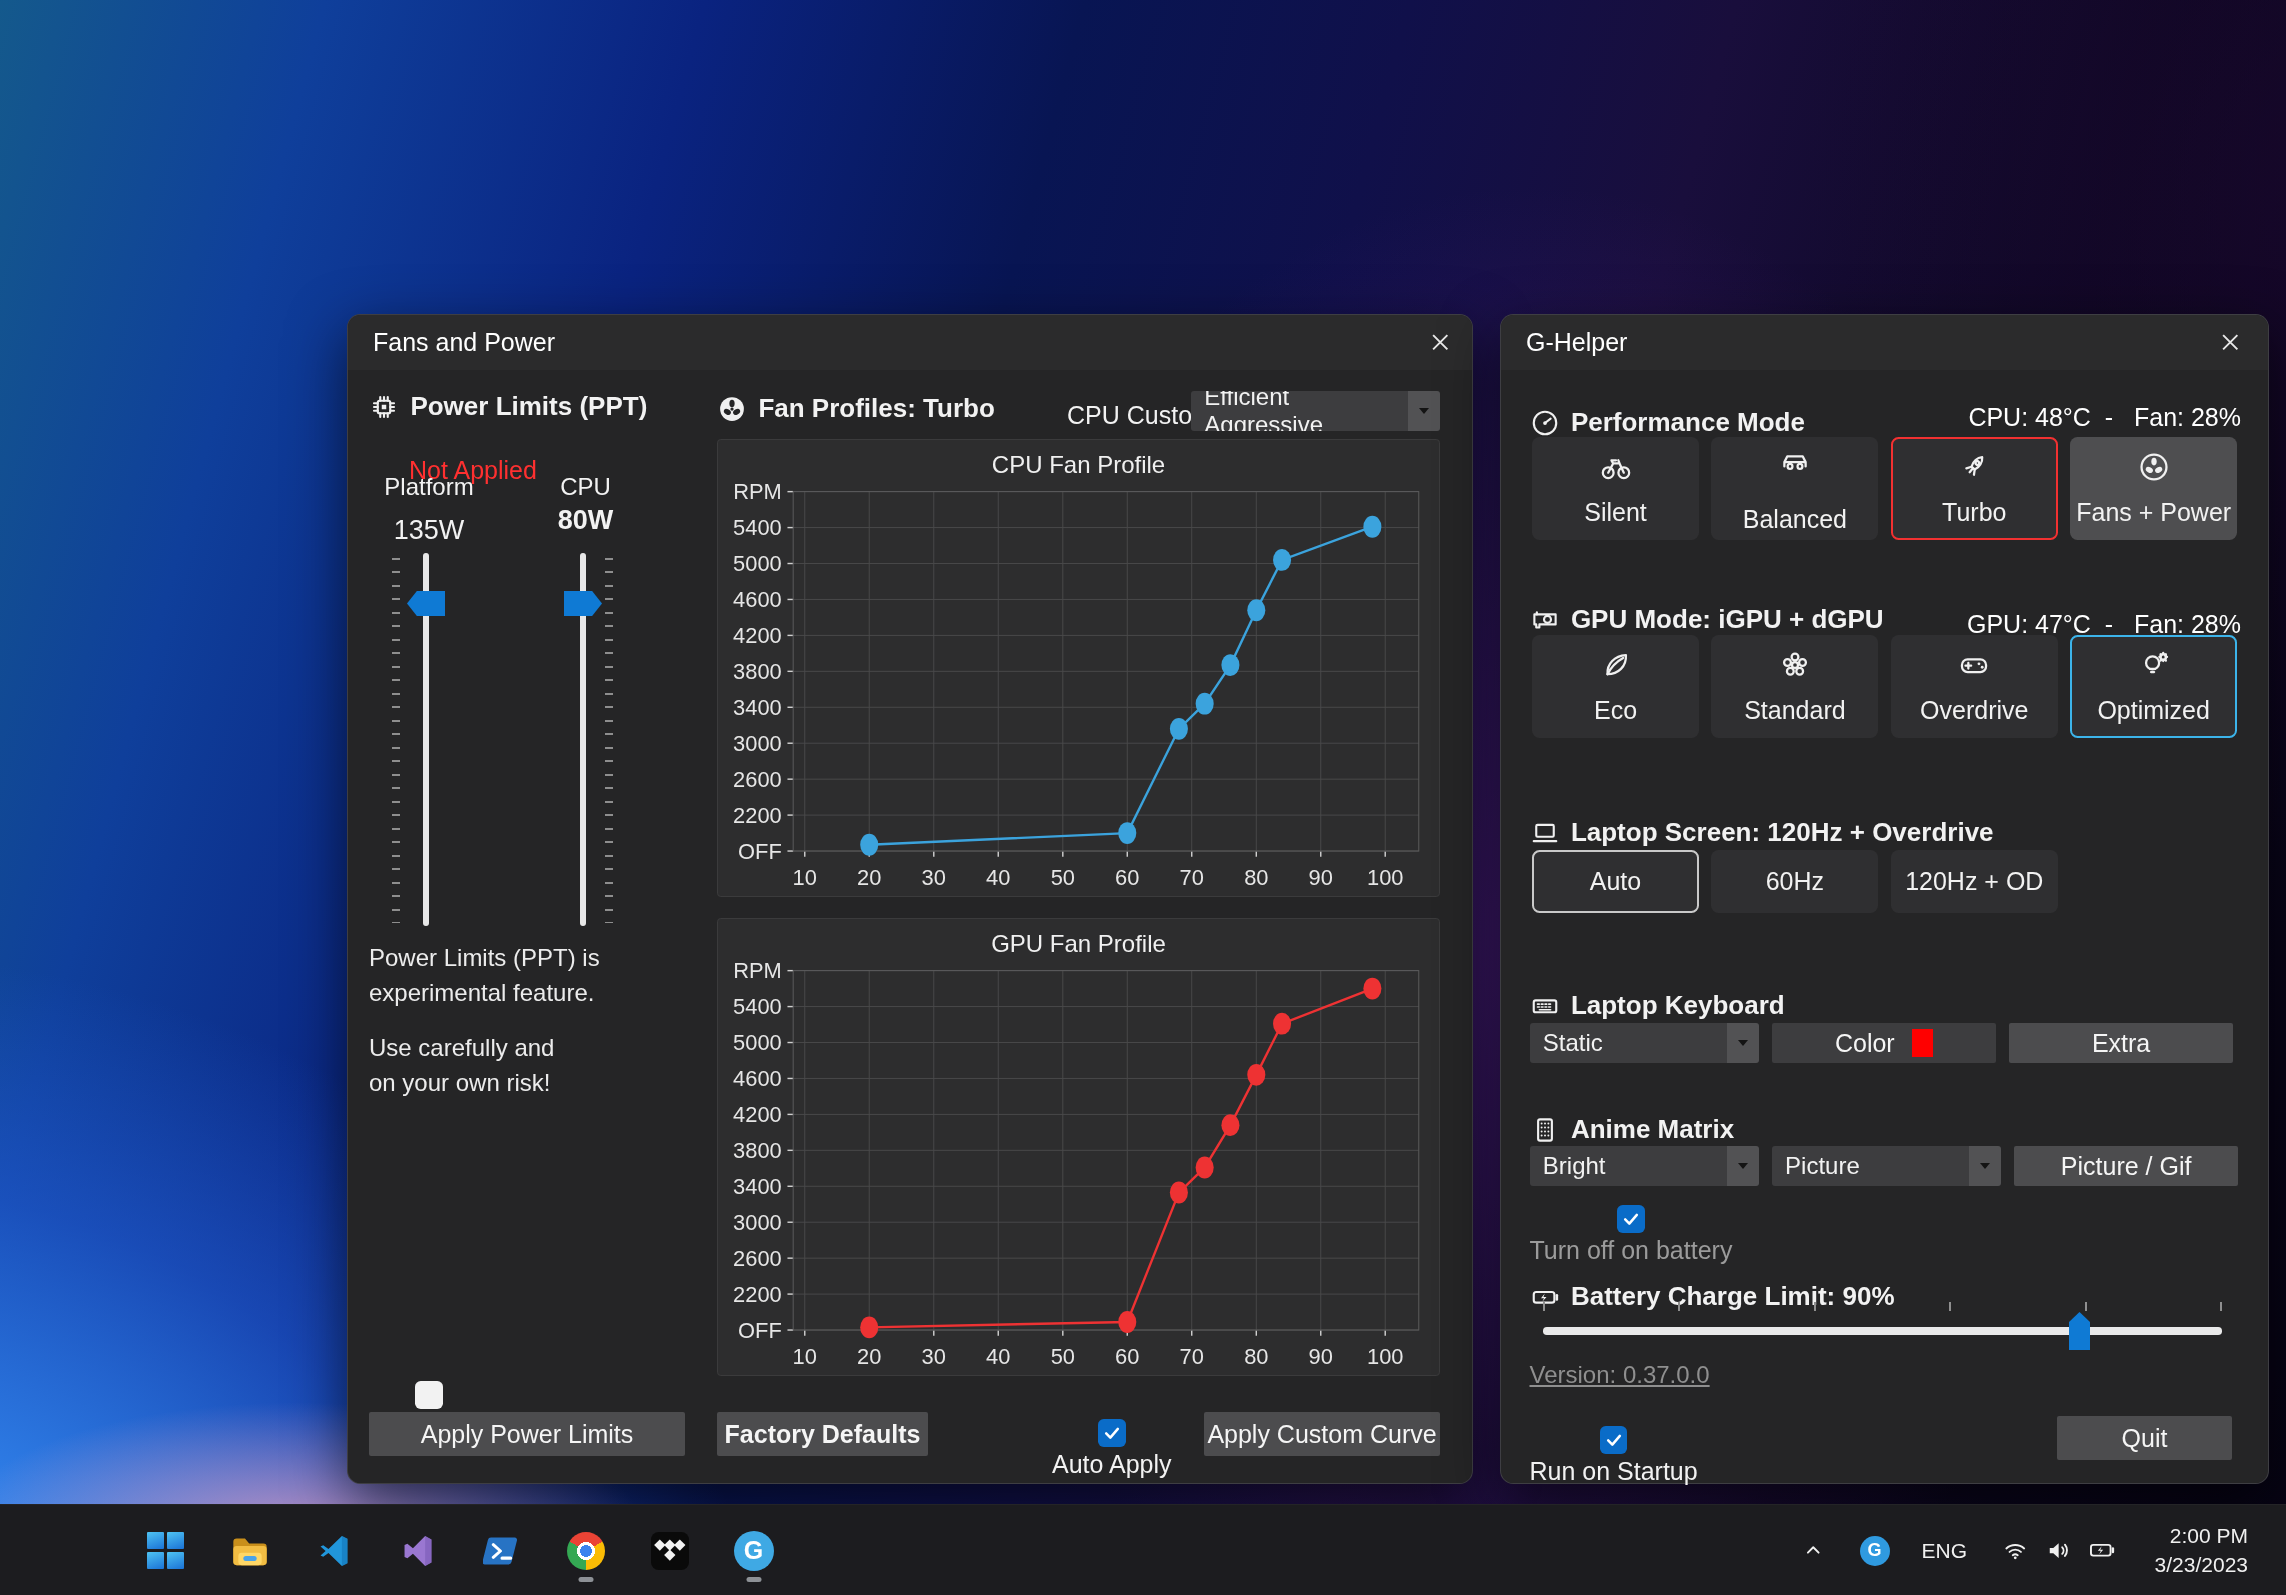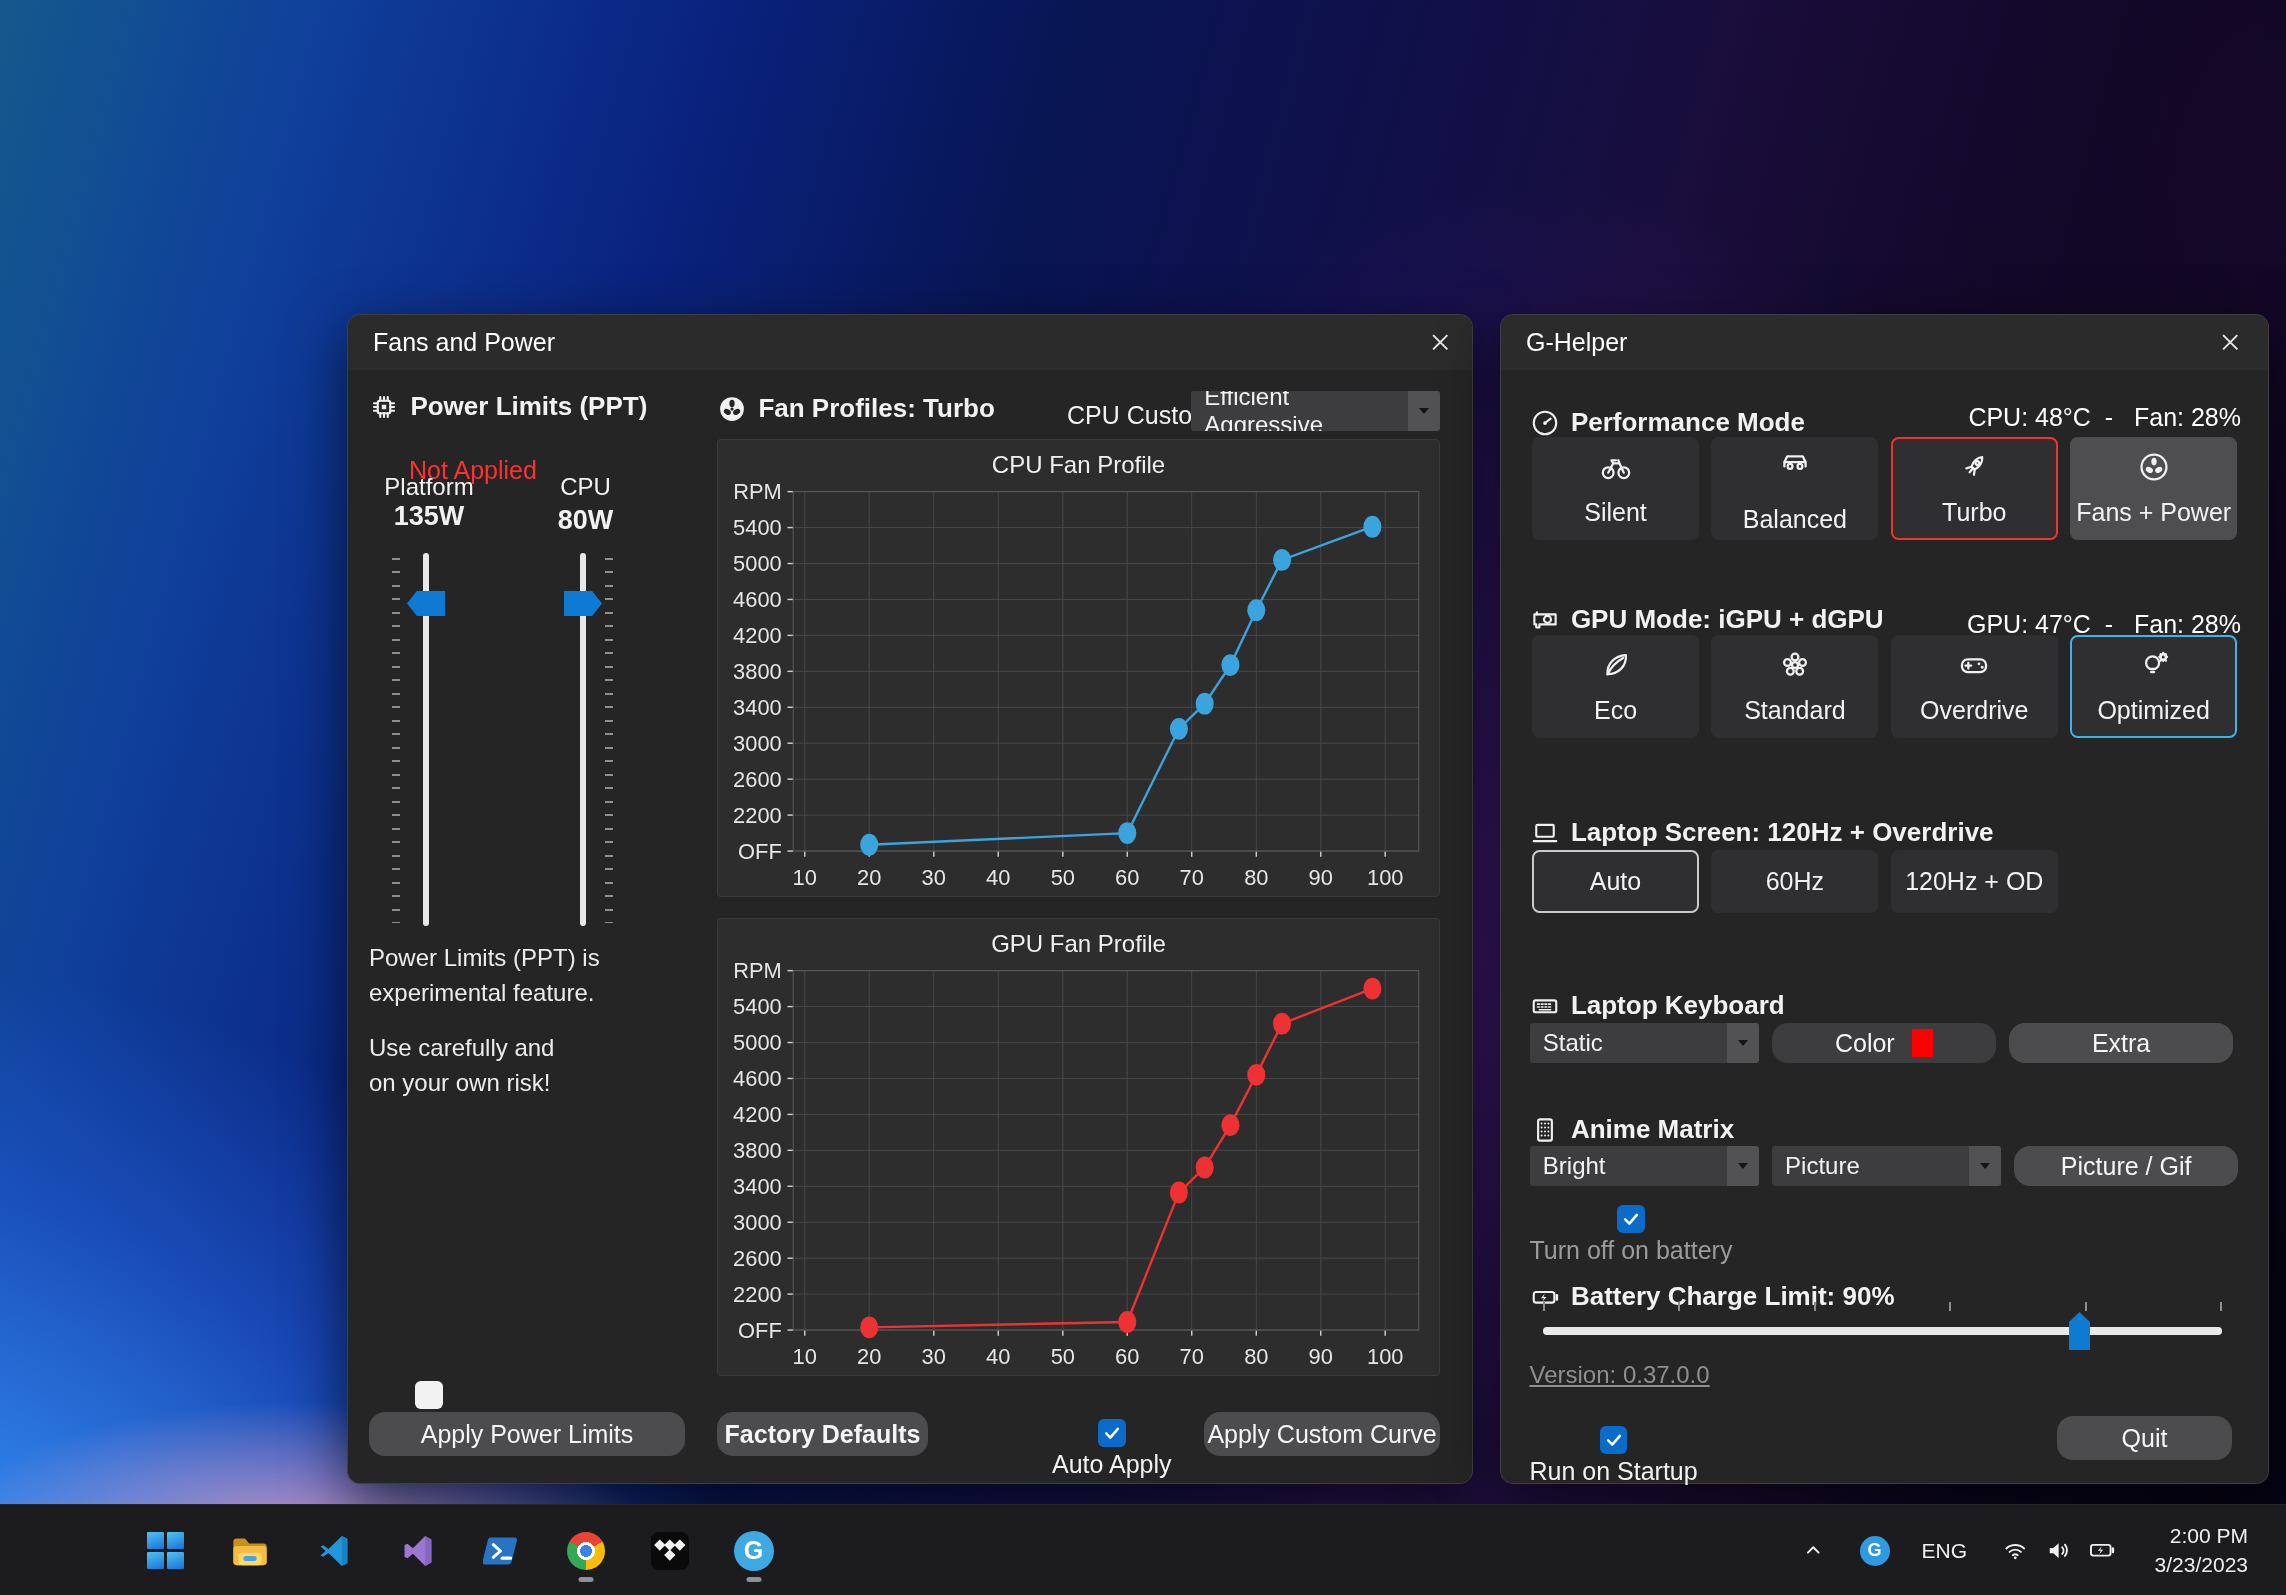--- a/index.html
+++ b/index.html
@@ -14,21 +14,21 @@
       linear-gradient(105deg,#14598c 0%,#0f3f9b 12%,#0a2380 26%,#081553 40%,#10104a 52%,#190e3c 64%,#0d0722 80%,#060313 100%);}
   .window{position:absolute;background:#252526;border-radius:13.3px;border:1px solid rgba(130,130,145,.28);
     box-shadow:0 19px 57px rgba(0,0,0,.6);}
   .titlebar{position:absolute;left:0;top:0;right:0;height:55px;background:#2b2b2c;border-radius:12.4px 12.4px 0 0;
     display:flex;align-items:center;padding:0 25px;box-sizing:border-box;font-size:25px;color:#fff;}
   .close-btn{position:absolute;top:8.6px;width:38px;height:38px;display:flex;align-items:center;justify-content:center;cursor:default;}
   .close-btn svg{width:28.5px;height:28.5px;stroke:#e8e8e8;stroke-width:1.6;fill:none;}
   .hdr{position:absolute;display:flex;align-items:center;gap:11.4px;font-size:26px;font-weight:bold;white-space:pre;}
   .hdr svg{width:30px;height:30px;stroke:#f0f0f0;stroke-width:1.7;fill:none;stroke-linecap:round;stroke-linejoin:round;flex:0 0 auto;}
   .status-right{position:absolute;font-size:25px;color:#fff;white-space:pre;}
-  .btn{display:flex;align-items:center;justify-content:center;background:#4c4c4e;border-radius:16px;font-size:25px;color:#f5f5f5;box-sizing:border-box;}
+  .btn{display:flex;align-items:center;justify-content:center;background:#4c4c4e;border-radius:2px;font-size:25px;color:#f5f5f5;box-sizing:border-box;}
   .mode-btn{display:flex;flex-direction:column;align-items:center;justify-content:center;gap:14.3px;background:#2f2f31;
     border:2.9px solid transparent;border-radius:7.6px;font-size:25px;box-sizing:border-box;}
   .mode-btn svg{width:34px;height:34px;stroke:#f0f0f0;stroke-width:1.6;fill:none;stroke-linecap:round;stroke-linejoin:round;}
   .mode-btn.sel-red{border-color:#f23131;}
   .mode-btn.sel-blue{border-color:#3cb4ea;}
   .mode-btn.sel-white{border-color:#c9c9c9;align-items:center;}
   .mode-btn.bg-light{background:#4e4e50;}
   .dd{display:flex;height:40px;border-radius:2.9px;overflow:hidden;box-sizing:border-box;}
   .dd-val{background:#3d3d3f;display:flex;align-items:center;padding:0 13.3px;font-size:24px;flex:1;}
   .dd-arrow{background:#525254;width:32px;display:flex;align-items:center;justify-content:center;}
@@ -99,21 +99,21 @@
         <rect x="7" y="7" width="10" height="10" rx="1.5"></rect>
         <rect x="10.2" y="10.2" width="3.6" height="3.6" fill="#f0f0f0" stroke="none"></rect>
         <path d="M9 7V4 M12 7V4 M15 7V4 M9 20v-3 M12 20v-3 M15 20v-3 M7 9H4 M7 12H4 M7 15H4 M20 9h-3 M20 12h-3 M20 15h-3"></path>
       </svg>
       <span>Power Limits (PPT)</span>
     </div>
     <div style="position:absolute;left:61px;top:141px;font-size:25px;color:#ff3030;">Not Applied</div>
 
     <div style="position:absolute;left:9.5px;top:158px;width:143px;text-align:center;">
       <div style="font-size:24px;">Platform</div>
-      <div style="font-size:27px;font-weight:bold;margin-top:0;">135W</div>
+      <div style="font-size:27px;font-weight:normal;margin-top:14px;">135W</div>
     </div>
     <div style="position:absolute;left:171px;top:158px;width:133px;text-align:center;">
       <div style="font-size:24px;">CPU</div>
       <div style="font-size:27px;font-weight:bold;margin-top:3.8px;">80W</div>
     </div>
 
     <div class="vticks" style="left:44px;"></div>
     <div class="vtrack" style="left:75px;"></div>
     <div class="vthumb thumb-left" style="left: 59px; top: 276px;"></div>
 

